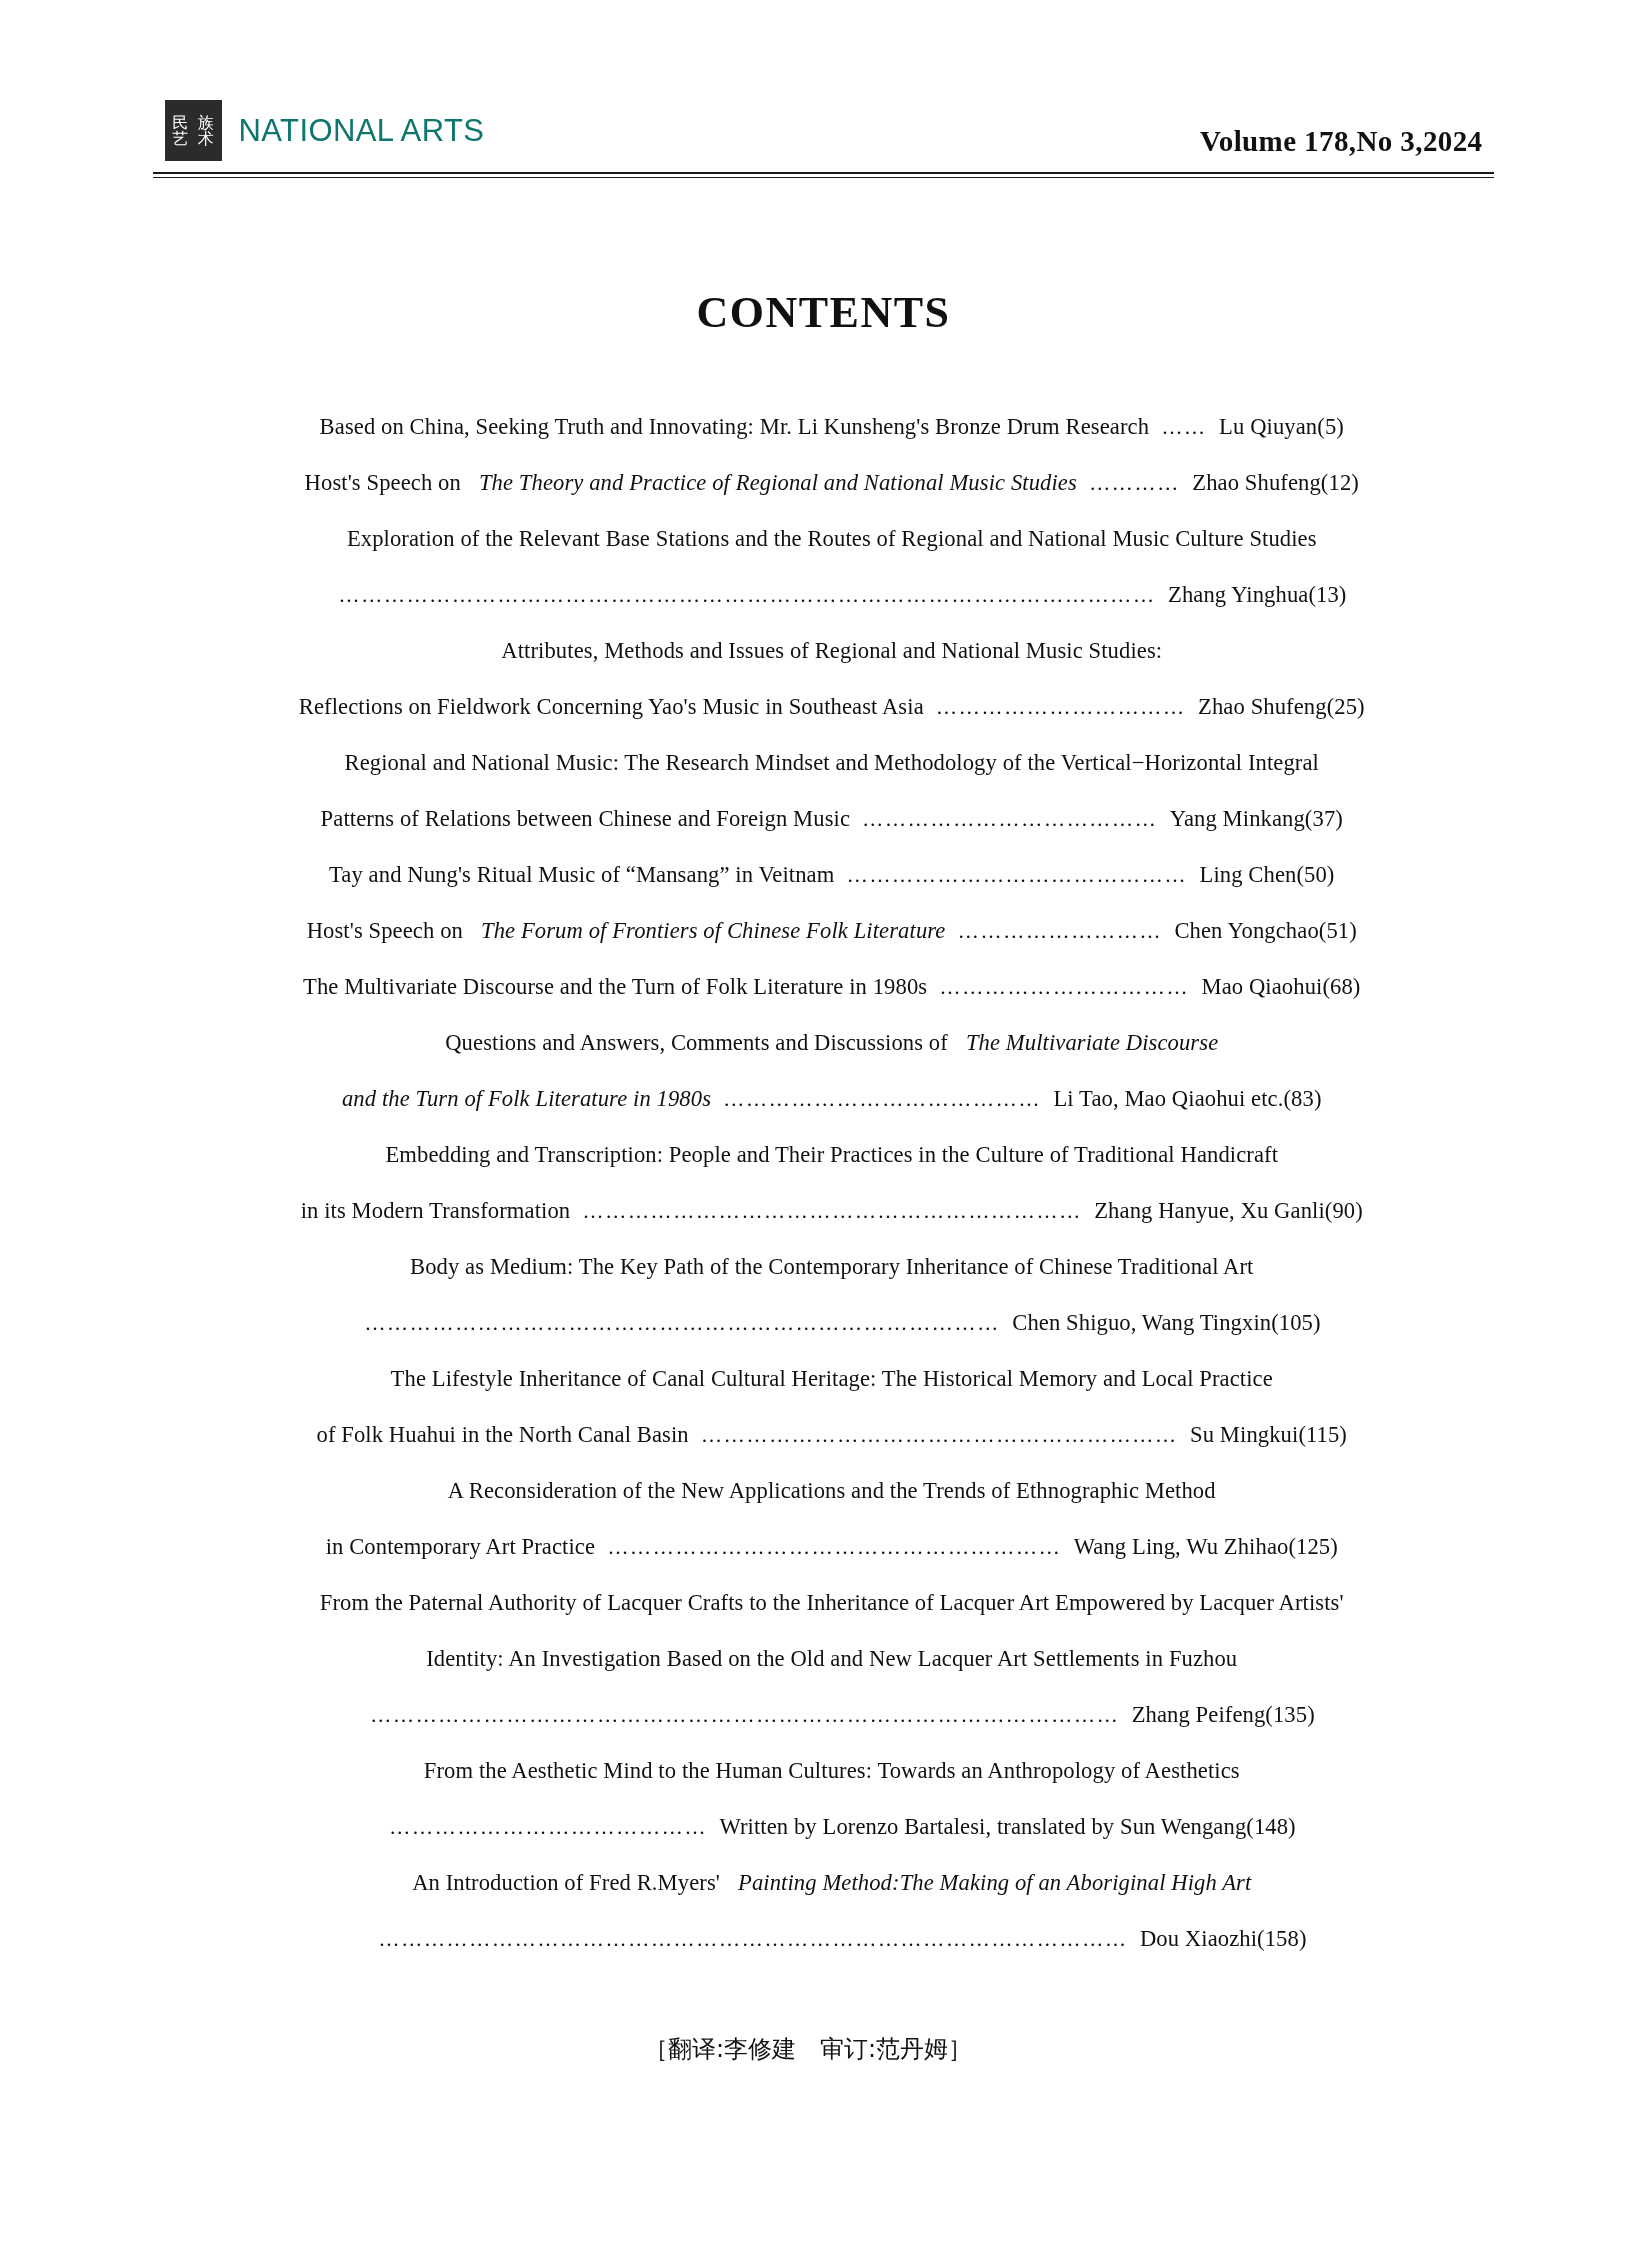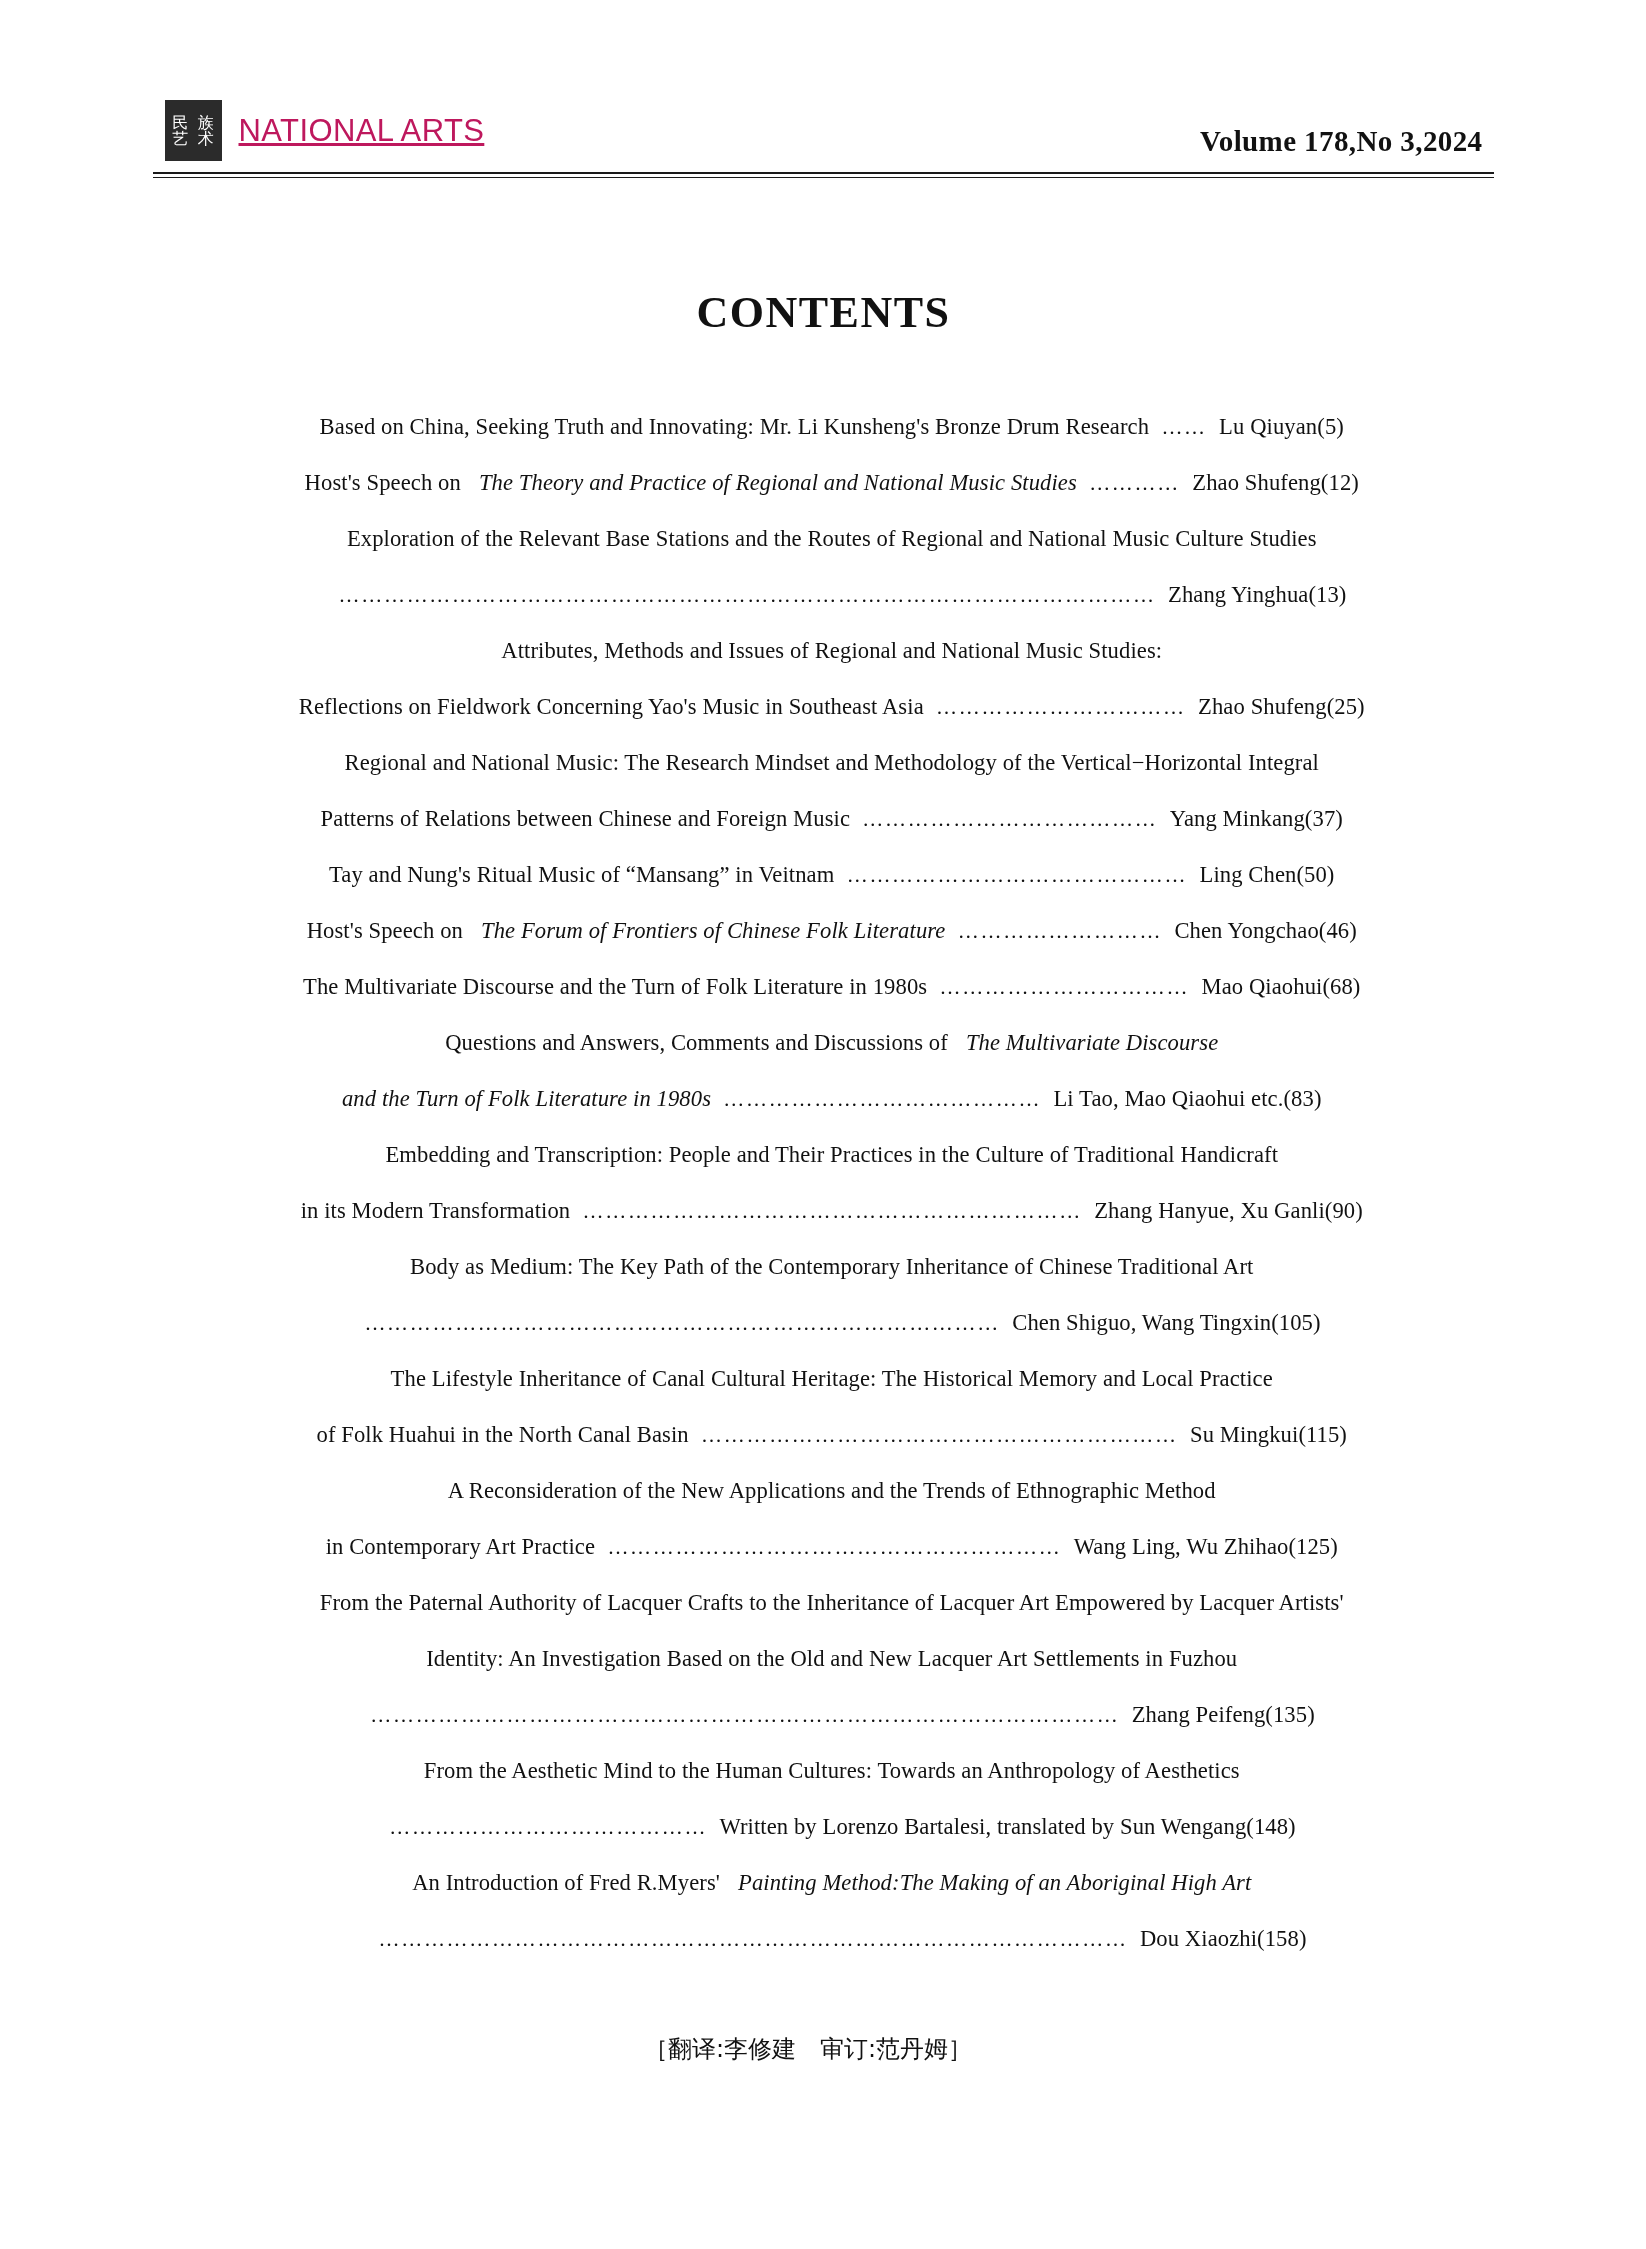--- a/index.html
+++ b/index.html
@@ -52,22 +52,21 @@
     align-items: center;
     padding: 3.1px;
     box-sizing: border-box;
     letter-spacing: 0;
   }
   .seal span { display: block; }
   .journal-name {
     font-family: "Liberation Sans", sans-serif;
     font-size: 31px;
     letter-spacing: 0.4px;
-    color: #be185d;
-    text-decoration: underline;
+    color: #0f766e;
   }
   .volume-line {
     font-family: "Liberation Serif", serif;
     font-weight: bold;
     font-size: 29px;
     letter-spacing: 0.4px;
     color: #111111;
     padding-bottom: 3.1px;
     margin-top: 48px;
   }
@@ -152,21 +151,21 @@
   <div class="toc" id="toc-root">
       <div class="toc-line"><span>Based on China, Seeking Truth and Innovating: Mr. Li Kunsheng's Bronze Drum Research</span><span class="gap"></span><span class="dots">……</span><span class="gap"></span><span>Lu Qiuyan(5)</span></div>
       <div class="toc-line"><span>Host's Speech on </span><span class="gap"></span><span class="ital">The Theory and Practice of Regional and National Music Studies</span><span class="gap"></span><span class="dots">…………</span><span class="gap"></span><span>Zhao Shufeng(12)</span></div>
       <div class="toc-line"><span>Exploration of the Relevant Base Stations and the Routes of Regional and National Music Culture Studies</span></div>
       <div class="toc-line indent"><span class="dots">………………………………………………………………………………………………</span><span class="gap"></span><span>Zhang Yinghua(13)</span></div>
       <div class="toc-line"><span>Attributes, Methods and Issues of  Regional and National Music Studies:</span></div>
       <div class="toc-line"><span>Reflections on Fieldwork Concerning Yao's Music in Southeast Asia</span><span class="gap"></span><span class="dots">……………………………</span><span class="gap"></span><span>Zhao Shufeng(25)</span></div>
       <div class="toc-line"><span>Regional and National Music: The Research Mindset and Methodology  of the Vertical−Horizontal Integral</span></div>
       <div class="toc-line"><span>Patterns of Relations between Chinese and Foreign Music</span><span class="gap"></span><span class="dots">…………………………………</span><span class="gap"></span><span>Yang Minkang(37)</span></div>
       <div class="toc-line"><span>Tay and Nung's Ritual Music of “Mansang” in Veitnam</span><span class="gap"></span><span class="dots">………………………………………</span><span class="gap"></span><span>Ling Chen(50)</span></div>
-      <div class="toc-line"><span>Host's Speech on </span><span class="gap"></span><span class="ital">The Forum of Frontiers of Chinese Folk Literature</span><span class="gap"></span><span class="dots">………………………</span><span class="gap"></span><span>Chen Yongchao(46)</span></div>
+      <div class="toc-line"><span>Host's Speech on </span><span class="gap"></span><span class="ital">The Forum of Frontiers of Chinese Folk Literature</span><span class="gap"></span><span class="dots">………………………</span><span class="gap"></span><span>Chen Yongchao(51)</span></div>
       <div class="toc-line"><span>The Multivariate Discourse and the Turn of Folk Literature in 1980s</span><span class="gap"></span><span class="dots">……………………………</span><span class="gap"></span><span>Mao Qiaohui(68)</span></div>
       <div class="toc-line"><span>Questions and Answers, Comments and Discussions of </span><span class="gap"></span><span class="ital">The Multivariate Discourse</span></div>
       <div class="toc-line"><span class="ital">and the Turn of Folk Literature in 1980s</span><span class="gap"></span><span class="dots">……………………………………</span><span class="gap"></span><span>Li Tao, Mao Qiaohui etc.(83)</span></div>
       <div class="toc-line"><span>Embedding and Transcription: People and Their Practices in the Culture of Traditional Handicraft</span></div>
       <div class="toc-line"><span>in its Modern Transformation</span><span class="gap"></span><span class="dots">…………………………………………………………</span><span class="gap"></span><span>Zhang Hanyue, Xu Ganli(90)</span></div>
       <div class="toc-line"><span>Body as Medium: The Key Path of the Contemporary Inheritance of Chinese Traditional Art</span></div>
       <div class="toc-line indent"><span class="dots">…………………………………………………………………………</span><span class="gap"></span><span>Chen Shiguo, Wang Tingxin(105)</span></div>
       <div class="toc-line"><span>The Lifestyle Inheritance of Canal Cultural Heritage: The Historical Memory and Local Practice</span></div>
       <div class="toc-line"><span>of Folk Huahui in the North Canal Basin</span><span class="gap"></span><span class="dots">………………………………………………………</span><span class="gap"></span><span>Su Mingkui(115)</span></div>
       <div class="toc-line"><span>A Reconsideration of the New Applications and the Trends of Ethnographic Method</span></div>

